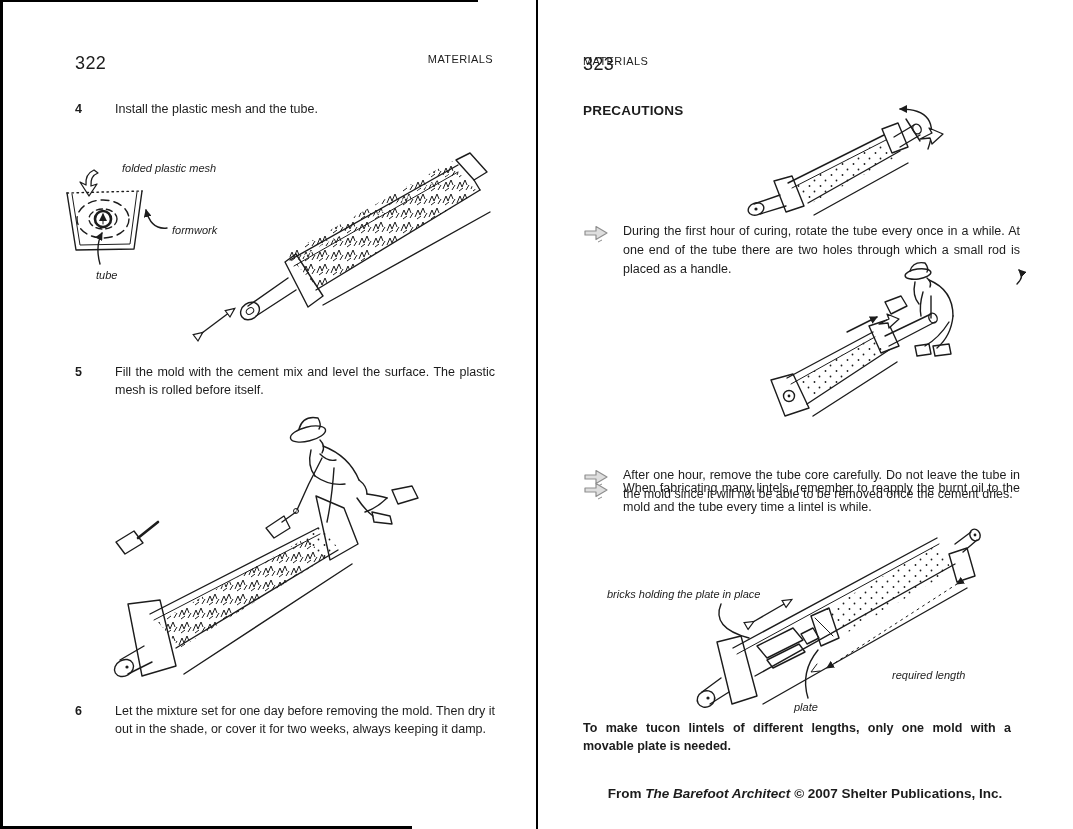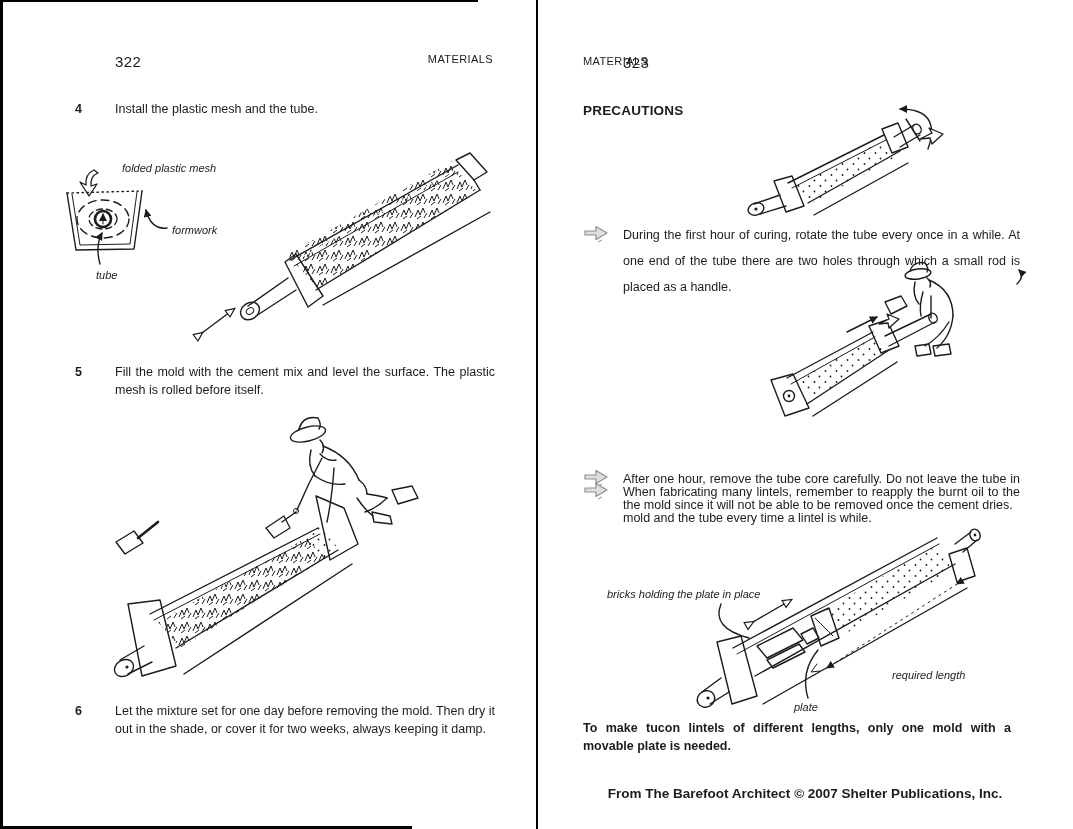--- a/index.html
+++ b/index.html
@@ -1,31 +1,31 @@
 <!DOCTYPE html>
 <html><head>
 <meta charset="utf-8">
 <style>
   html,body{margin:0;padding:0;background:#fff;}
   .sheet{position:relative;width:1073px;height:829px;background:#fff;overflow:hidden;
          font-family:"Liberation Sans",sans-serif;color:#1c1c1c;}
   .abs{position:absolute;}
   .edge{position:absolute;background:#000;}
-  .pagenum{font-size:15px;letter-spacing:.4px;margin-left:40px;}
+  .pagenum{font-size:18px;letter-spacing:.4px;}
   .runhead{font-size:11px;letter-spacing:.4px;}
   .step{display:flex;font-size:12.5px;line-height:18px;}
   .step-num{width:40px;flex:none;font-weight:bold;}
   .step-text{text-align:justify;}
   .section-title{font-weight:bold;font-size:13.5px;letter-spacing:.2px;}
   .bullet{display:flex;}
   .bullet-icon{width:40px;flex:none;padding-top:1px;}
-  .bullet-text{font-size:12.5px;line-height:26px;text-align:justify;}
+  .bullet-text{font-size:12.5px;line-height:19px;text-align:justify;}
   .closing{font-size:12.5px;line-height:18px;text-align:justify;}
   .footer{font-weight:bold;font-size:13.5px;text-align:center;white-space:nowrap;}
-  .footer .bktitle{}
+  .footer .bktitle{font-style:italic;}
   svg{display:block;overflow:visible;}
   .ln{fill:none;stroke:#1c1c1c;stroke-width:1.4;stroke-linecap:round;stroke-linejoin:round;}
   .ln2{stroke-width:2.6;}
   .thin{stroke-width:1;}
   .fillw{fill:#fff;stroke:#1c1c1c;stroke-width:1.3;stroke-linejoin:round;}
   .txt{fill:#1c1c1c;stroke:none;font:italic 11px "Liberation Sans",sans-serif;}
   .dot{fill:#1c1c1c;stroke:none;}
 </style>
 </head>
 <body>

